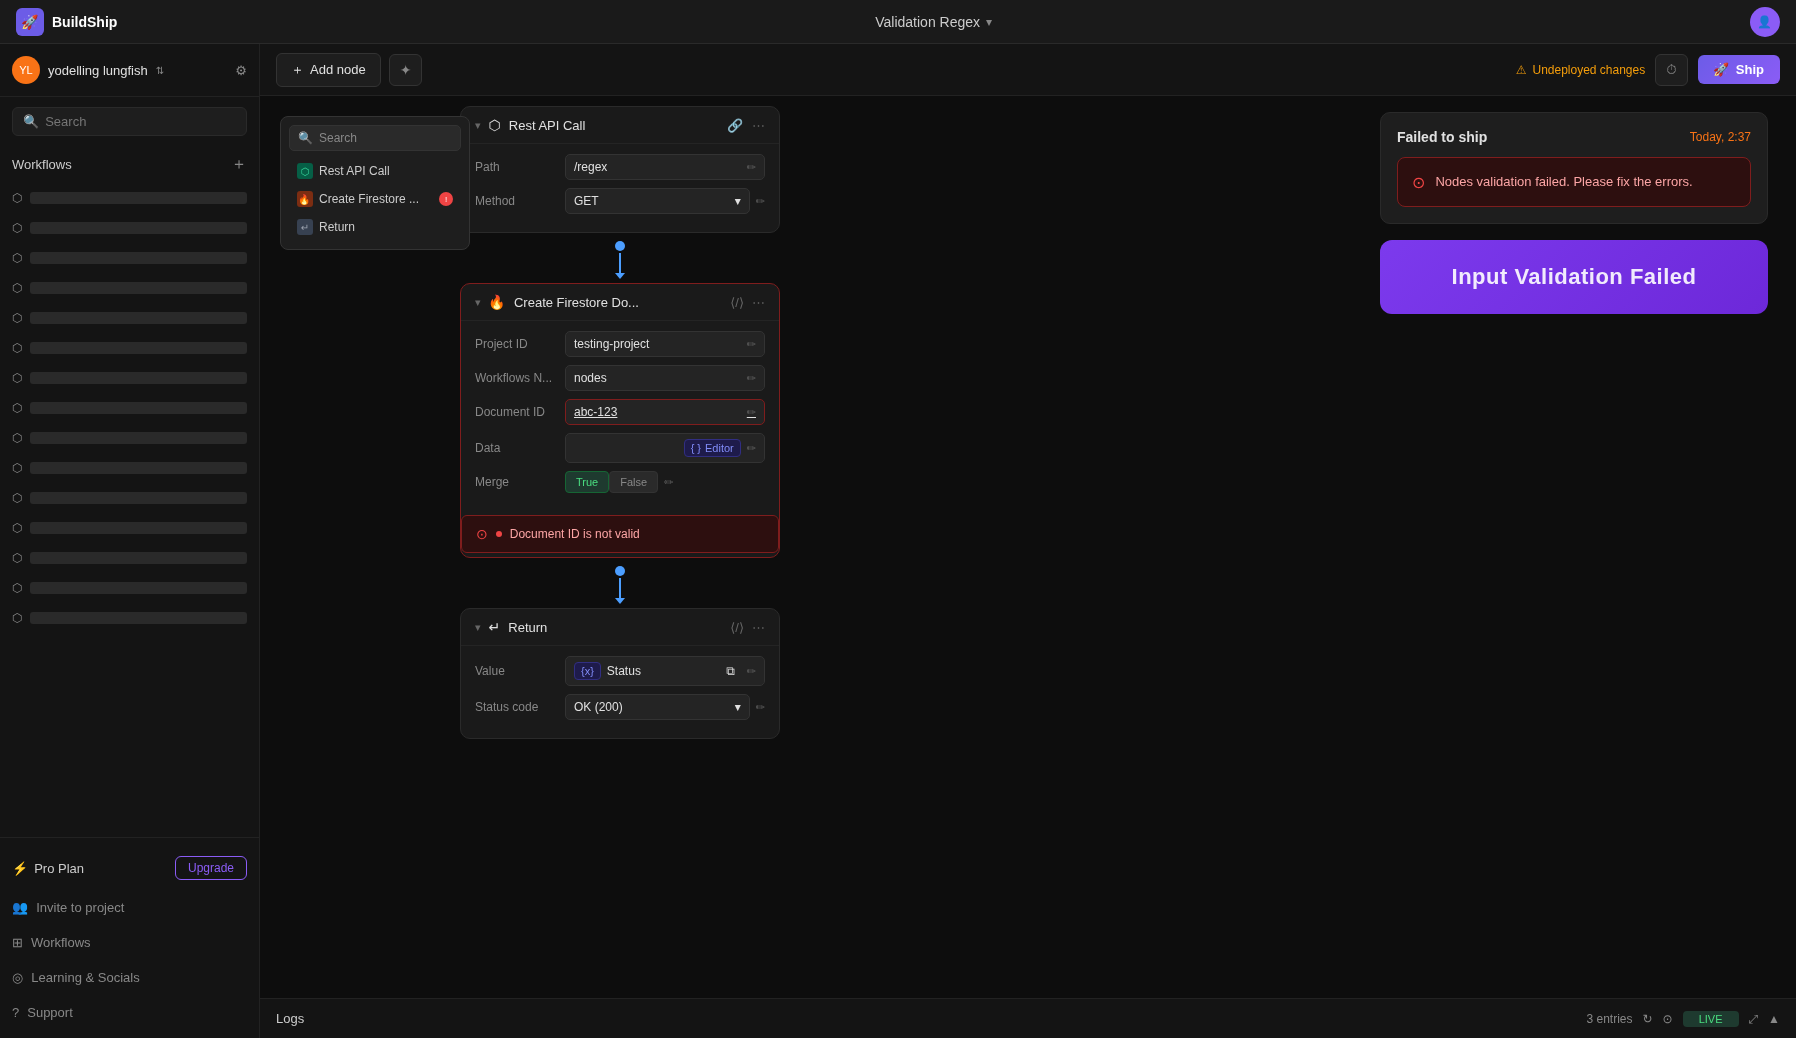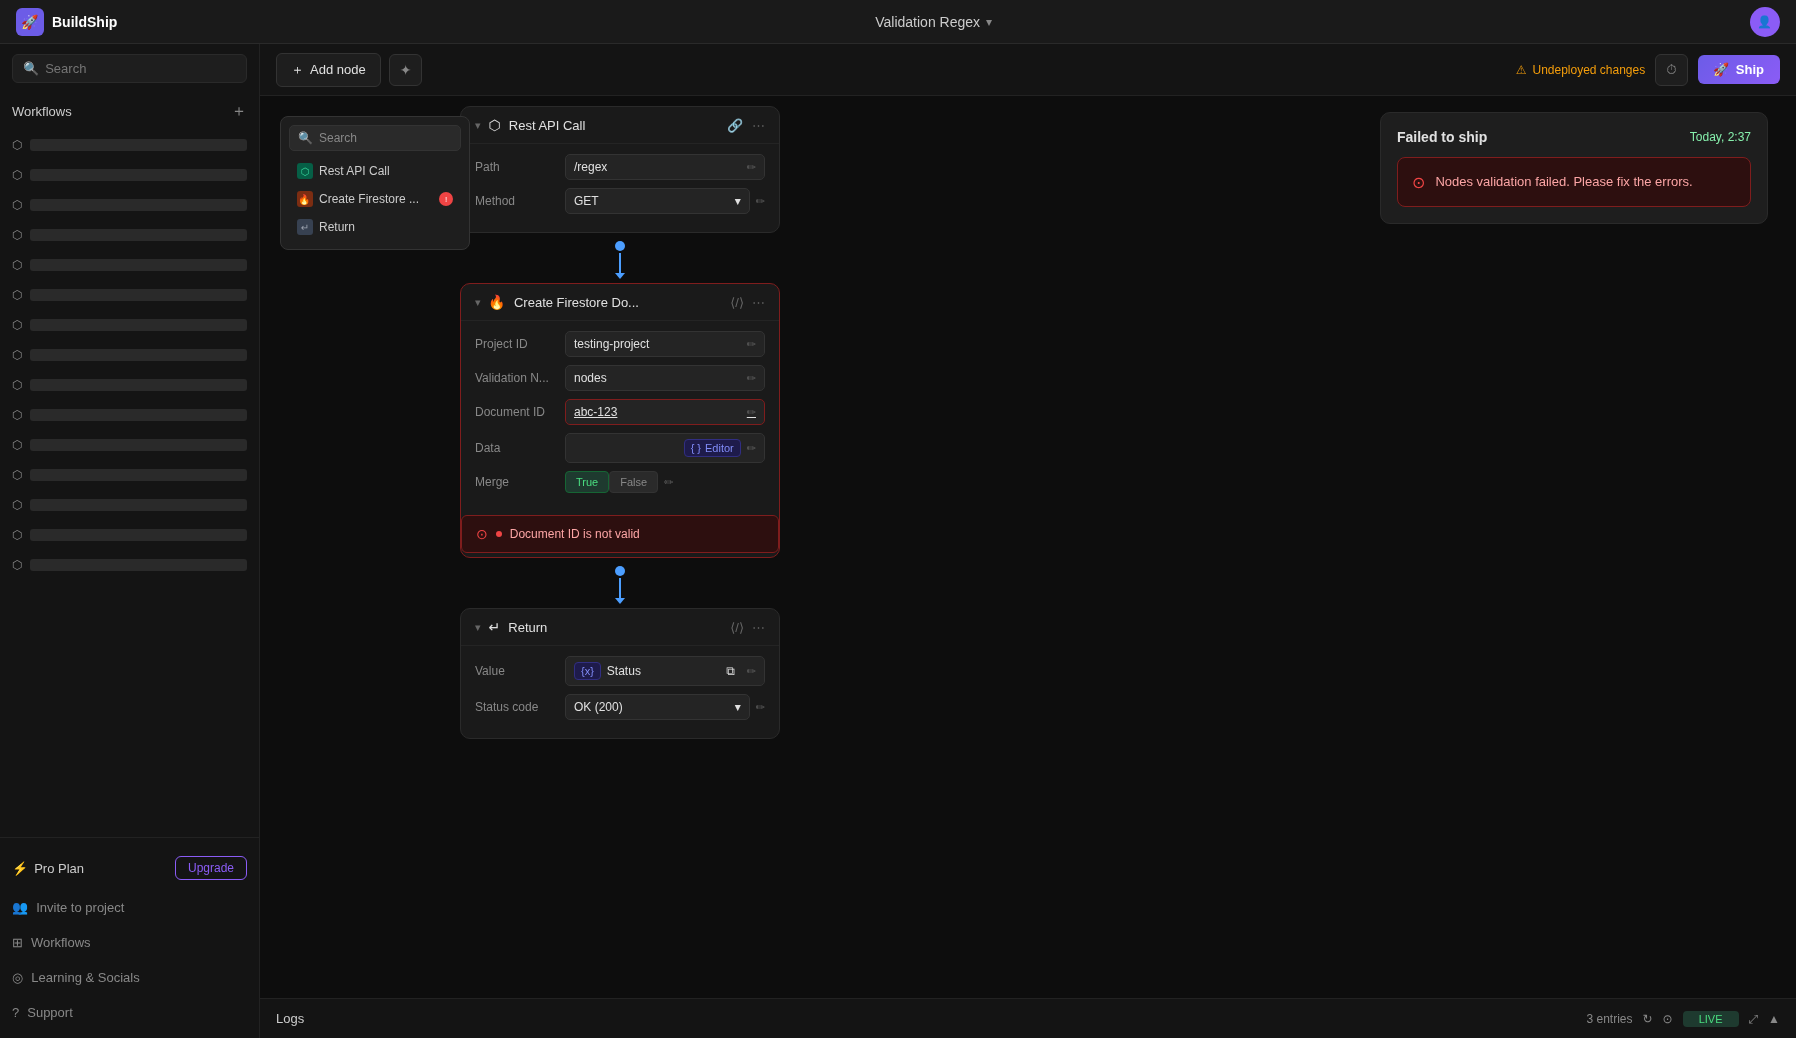--- a/index.html
+++ b/index.html
@@ -96,21 +96,21 @@
     .connector-arrow { width: 0; height: 0; border-left: 5px solid transparent; border-right: 5px solid transparent; border-top: 6px solid #4c9eff; }
     .connector-dot { width: 10px; height: 10px; border-radius: 50%; background: #4c9eff; margin-bottom: 2px; }
 
     
     .right-panel { position: absolute; right: 12px; top: 0; width: 420px; }
 
     
     .ship-popup { background: #1e1e1e; border: 1px solid #2a2a2a; border-radius: 10px; margin: 16px; padding: 16px; }
     .ship-popup-header { display: flex; align-items: center; justify-content: space-between; margin-bottom: 12px; }
     .ship-popup-title { font-size: 14px; font-weight: 600; color: #e0e0e0; }
-    .ship-popup-time { color: #86efac; font-size: 12px; }
+    .ship-popup-time { color: #f97316; font-size: 12px; }
     .ship-error-box { background: #2d0f0f; border: 1px solid #7f1d1d; border-radius: 8px; padding: 14px; display: flex; align-items: flex-start; gap: 10px; }
     .ship-error-icon { color: #ef4444; font-size: 16px; flex-shrink: 0; margin-top: 1px; }
     .ship-error-text { color: #fca5a5; font-size: 13px; line-height: 1.5; }
 
     
     .validation-banner { background: linear-gradient(135deg, #7c3aed, #6d28d9); border-radius: 12px; margin: 16px; padding: 24px 20px; display: flex; align-items: center; justify-content: center; font-size: 22px; font-weight: 700; color: rgba(255,255,255,0.9); letter-spacing: 0.5px; }
 
     
     .logs-bar { height: 40px; background: #141414; border-top: 1px solid #222; display: flex; align-items: center; padding: 0 16px; gap: 12px; flex-shrink: 0; }
     .logs-label { font-size: 13px; color: #ccc; font-weight: 500; }
@@ -135,20 +135,28 @@
     <span class="chevron">▾</span>
   </div>
   <div class="topbar-right">
     <div class="avatar">👤</div>
   </div>
 </div>
 
 <div class="main-layout">
 
   <div class="sidebar">
+    <div class="sidebar-header">
+      <div class="user-info">
+        <div class="user-avatar">YL</div>
+        <span class="user-name">yodelling lungfish</span>
+        <span style="color:#888; font-size:10px;">⇅</span>
+      </div>
+      <span class="sidebar-gear">⚙</span>
+    </div>
 
     <div class="search-box">
       <span>🔍</span>
       <input type="text" placeholder="Search" style="">
     </div>
 
     <div class="workflows-header">
       <span class="workflows-label">Workflows</span>
       <span class="workflows-add">＋</span>
     </div>
@@ -341,21 +349,21 @@
           </div>
           <div class="node-body">
             <div class="field-row">
               <span class="field-label">Project ID</span>
               <div class="field-value">
                 <span>testing-project</span>
                 <span class="field-edit">✏</span>
               </div>
             </div>
             <div class="field-row">
-              <span class="field-label">Validation N...</span>
+              <span class="field-label">Workflows N...</span>
               <div class="field-value">
                 <span>nodes</span>
                 <span class="field-edit">✏</span>
               </div>
             </div>
             <div class="field-row">
               <span class="field-label">Document ID</span>
               <div class="field-value" style="border-color:#7f1d1d;text-decoration:underline;">
                 <span>abc-123</span>
                 <span class="field-edit">✏</span>
@@ -434,20 +442,23 @@
           <div class="ship-popup-header">
             <span class="ship-popup-title">Failed to ship</span>
             <span class="ship-popup-time">Today, 2:37</span>
           </div>
           <div class="ship-error-box">
             <span class="ship-error-icon">⊙</span>
             <span class="ship-error-text">Nodes validation failed. Please fix the errors.</span>
           </div>
         </div>
 
+        <div class="validation-banner">
+          <span>Input Validation Failed</span>
+        </div>
       </div>
 
     </div>
 
     <div class="logs-bar">
       <span class="logs-label">Logs</span>
       <div class="logs-right">
         <span>3 entries</span>
         <span>↻</span>
         <span>⊙</span>

